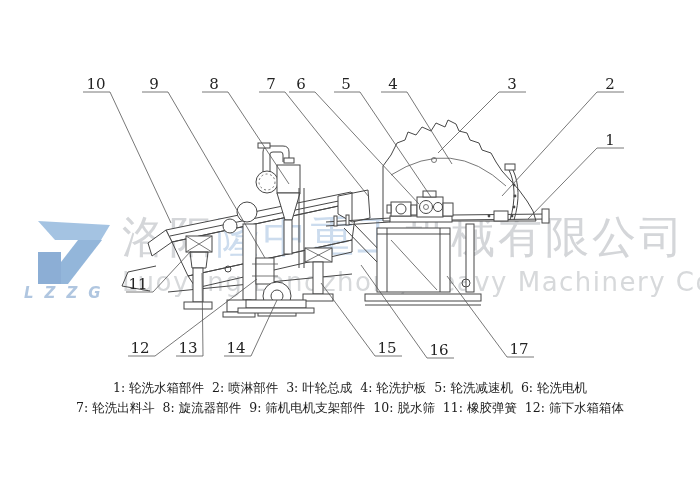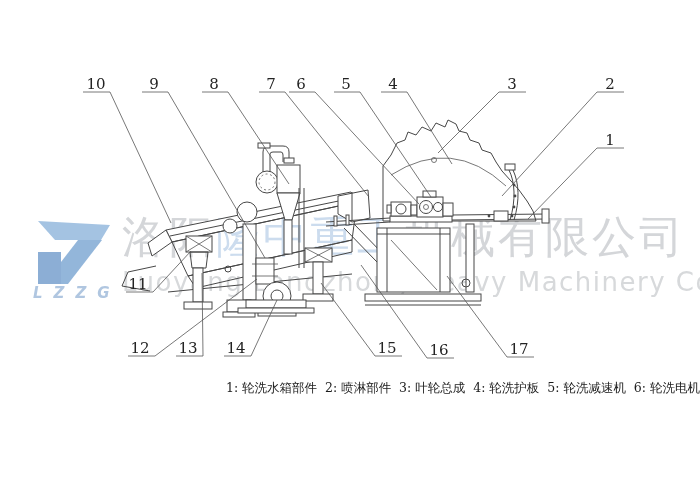--- a/index.html
+++ b/index.html
@@ -5,33 +5,33 @@
   html,body{margin:0;padding:0;background:#fff;}
   #stage{position:relative;width:700px;height:495px;background:#ffffff;overflow:hidden;
          font-family:"Liberation Sans",sans-serif;}
   
   .wm-cn{position:absolute;left:122px;top:208px;font-size:44px;letter-spacing:3px;
          white-space:nowrap;color:#d4d6d9;font-family:"DejaVu Sans",sans-serif;
          font-weight:400;user-select:none;}
   .wm-cn .hl{color:#ccdcee;}
   .wm-en{position:absolute;left:122px;top:267px;font-size:26px;letter-spacing:1.5px;
          white-space:nowrap;color:#d7d9db;font-family:"DejaVu Sans",sans-serif;}
-  .wm-logo-text{position:absolute;left:33px;top:284px;font-size:15px;font-style:italic;
+  .wm-logo-text{position:absolute;left:24px;top:284px;font-size:15px;font-style:italic;
          font-weight:bold;letter-spacing:11px;color:#9db9d9;opacity:.8;
          font-family:"DejaVu Sans",sans-serif;}
   
   svg#draw{position:absolute;left:0;top:0;}
   .ln{fill:none;stroke:#474747;stroke-width:1;}
   .ln-thin{fill:none;stroke:#565656;stroke-width:.8;}
   .fillw{fill:#ffffff;stroke:#474747;stroke-width:1;}
   .callout-num{font-family:"DejaVu Serif",serif;font-size:15px;fill:#232323;}
   
   #legend{position:absolute;left:0;top:378px;width:700px;text-align:center;
           font-family:"DejaVu Serif",serif;font-size:12.5px;color:#1c1c1c;}
-  #legend .legend-line{line-height:20px;white-space:pre;text-align:right;}
+  #legend .legend-line{line-height:20px;white-space:pre;}
 </style>
 </head>
 <body>
 
 <div id="stage">
 
   <div class="wm-cn"><span>洛阳</span><span class="hl">隆中重工</span><span>机械有限公司</span></div>
 
   <div class="wm-en">Luoyang Longzhong Heavy Machinery Co., Ltd.</div>
 
@@ -224,14 +224,15 @@
         <line x1="427" y1="358" x2="361" y2="265" class="ln-thin"></line>
         <text x="439" y="355" text-anchor="middle" class="callout-num">16</text>
         <line x1="507" y1="357" x2="534" y2="357" class="ln-thin"></line>
         <line x1="507" y1="357" x2="447" y2="276" class="ln-thin"></line>
         <text x="519" y="354" text-anchor="middle" class="callout-num">17</text>
       </g>
   </svg>
 
   <div id="legend">
       <div class="legend-line">1: 轮洗水箱部件  2: 喷淋部件  3: 叶轮总成  4: 轮洗护板  5: 轮洗减速机  6: 轮洗电机</div>
+      <div class="legend-line">7: 轮洗出料斗  8: 旋流器部件  9: 筛机电机支架部件  10: 脱水筛  11: 橡胶弹簧  12: 筛下水箱箱体</div>
     </div>
 </div>
 
 </body></html>

